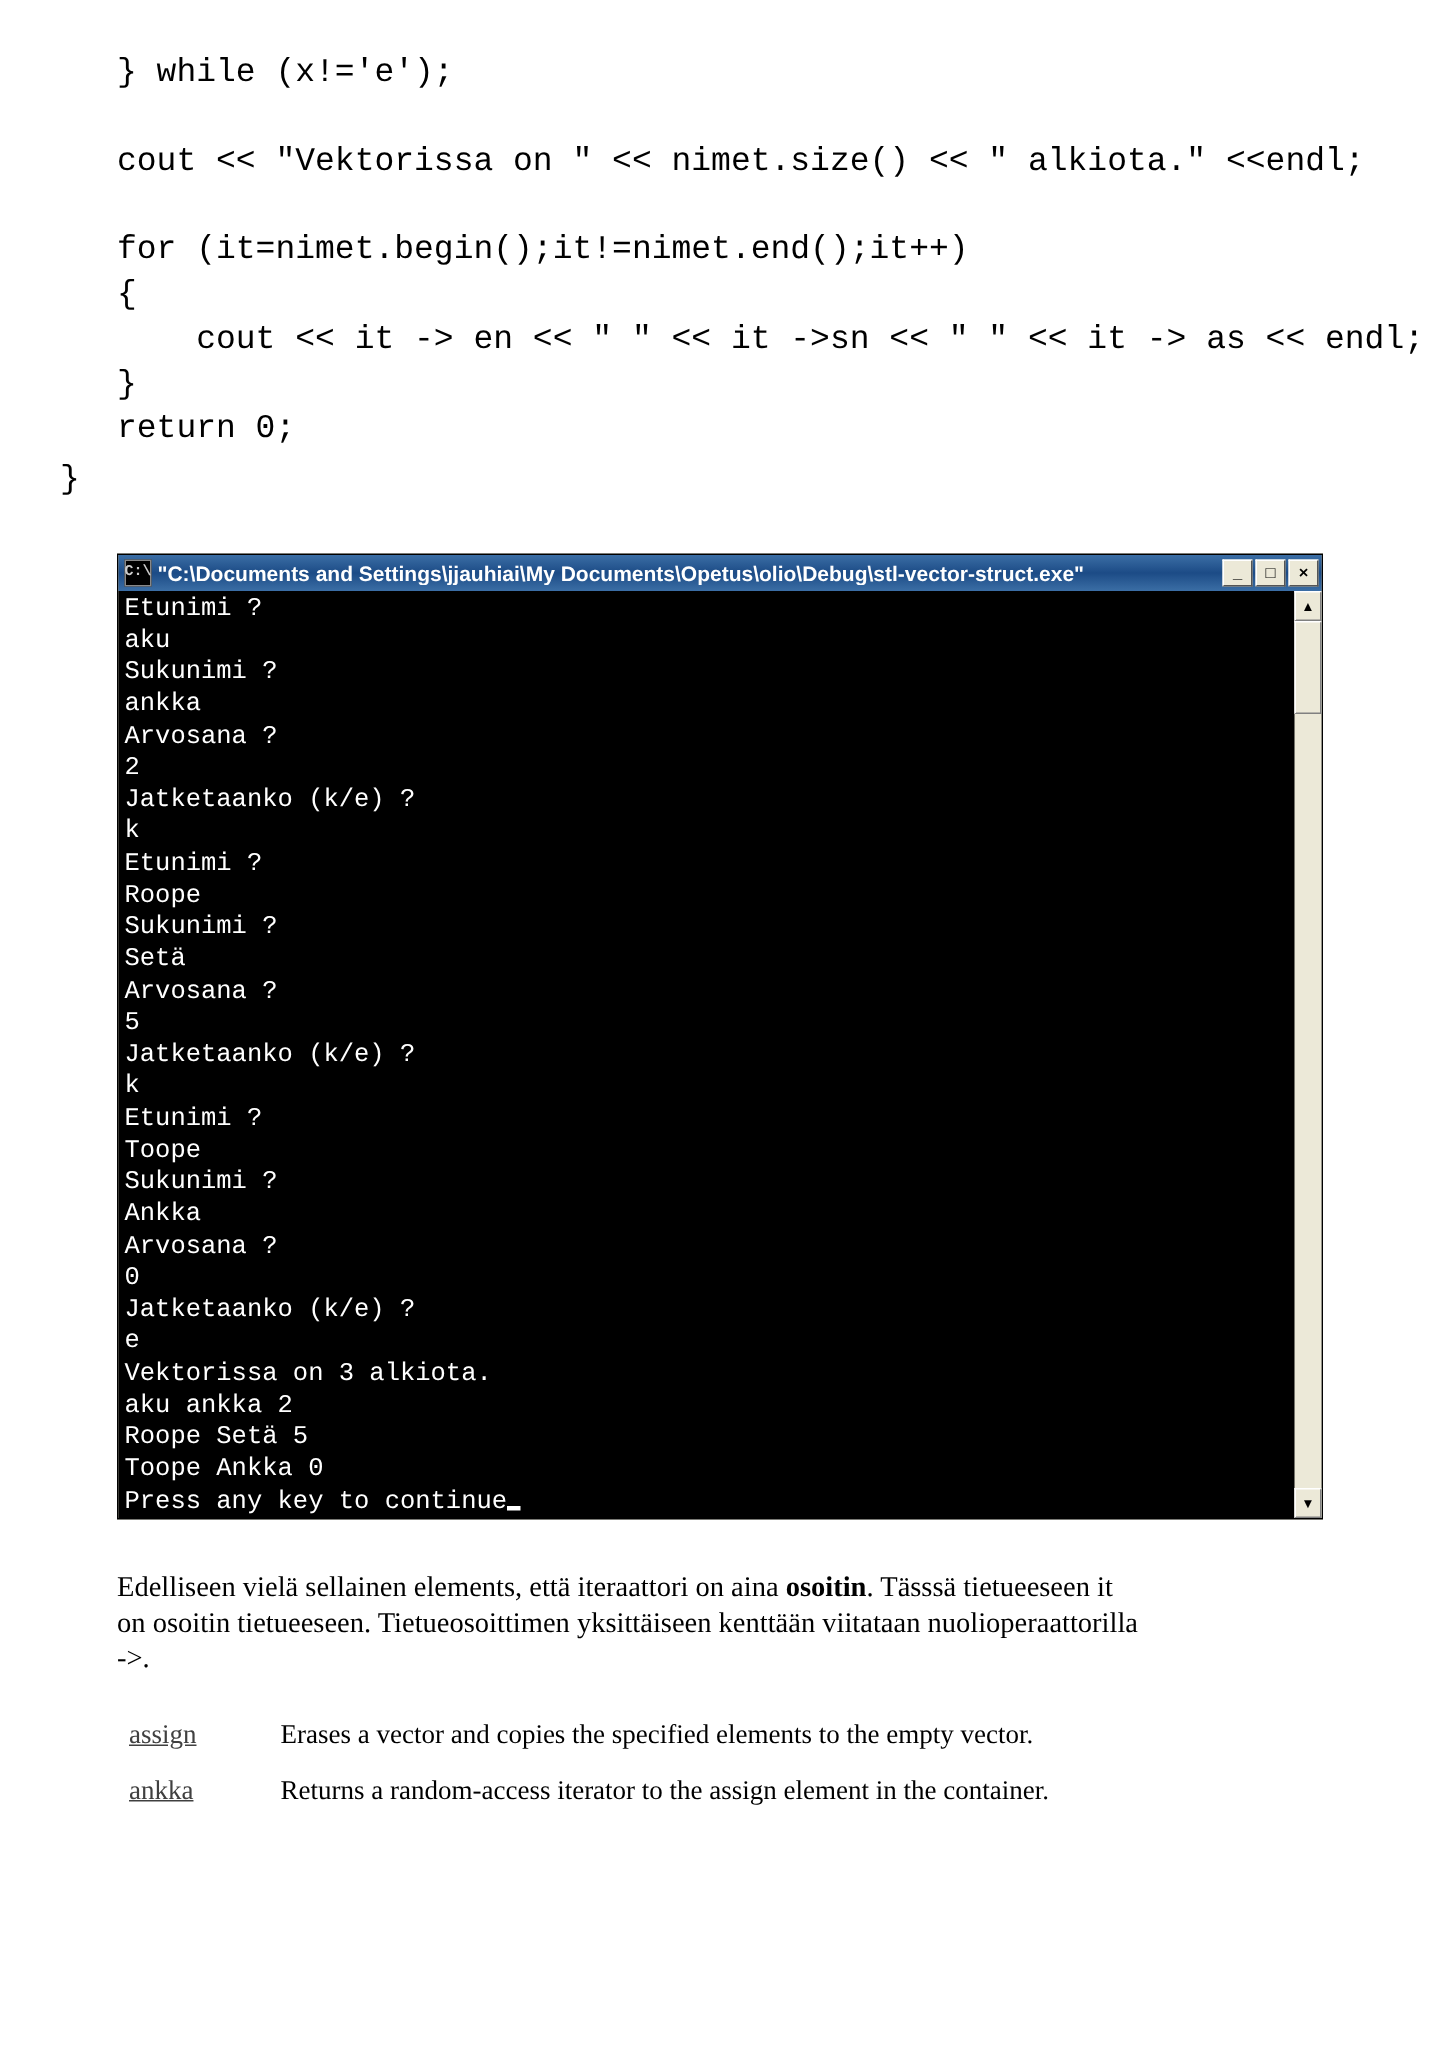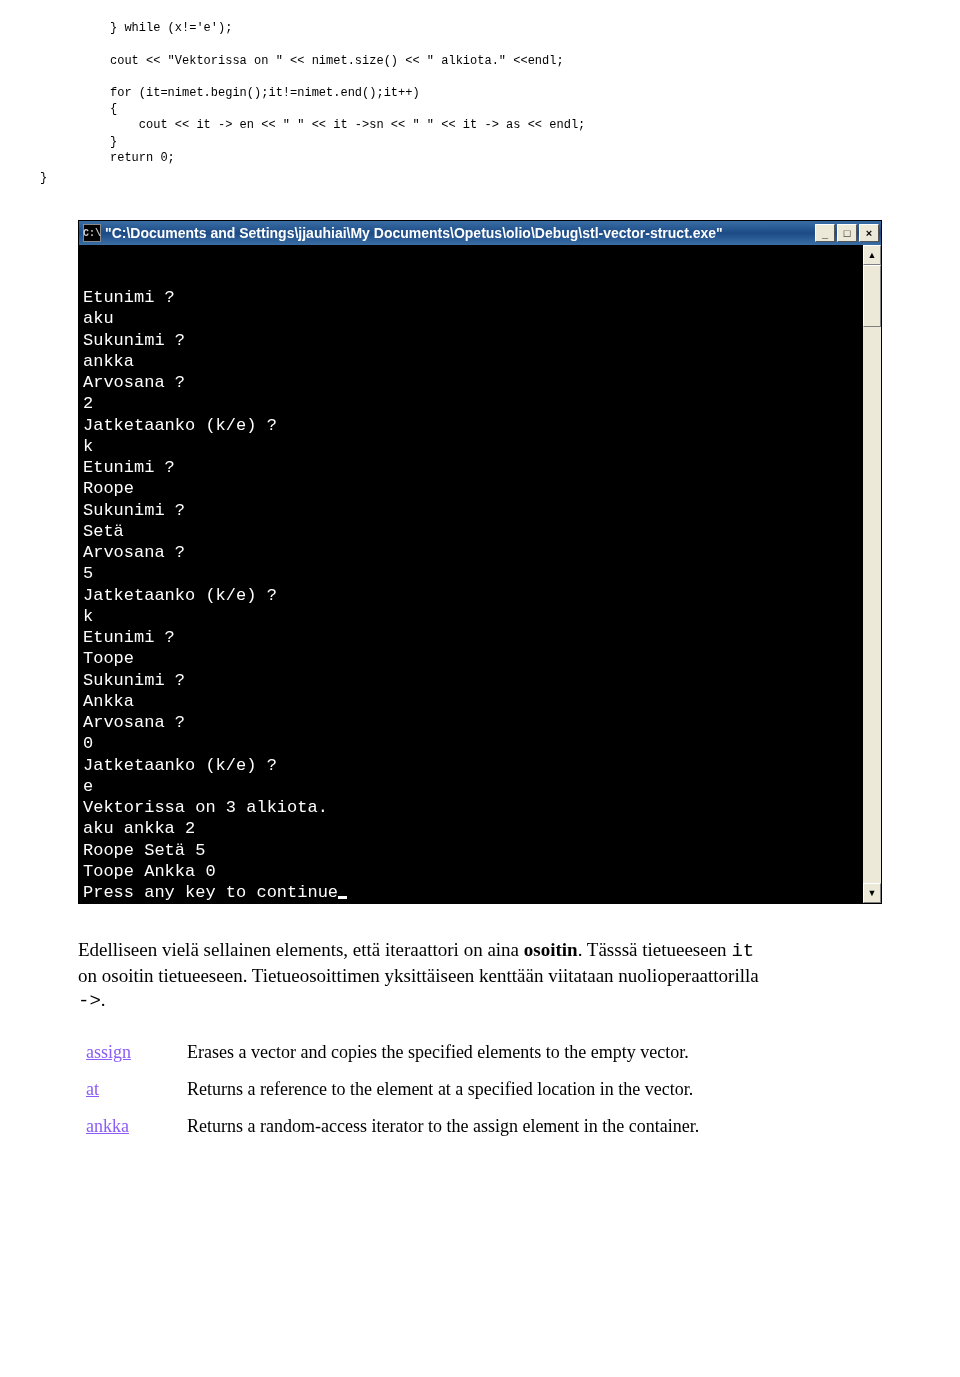--- a/index.html
+++ b/index.html
@@ -6,24 +6,24 @@
     margin: 0;
     padding: 0;
     background: #fff;
     font-family: "Times New Roman", Times, serif;
     font-size: 19px;
     color: #000;
     width: 960px;
   }
   .code-block {
     font-family: "Courier New", Courier, monospace;
-    font-size: 12px;
+    font-size: 22px;
     white-space: pre;
     line-height: 1.35;
-    padding: 0 0 0 110px;
+    padding: 0 0 0 78px;
     margin-top: 4px;
   }
   .console-window {
     margin: 34px 78px 0 78px;
     border: 1px solid #000;
     background: #ece9d8;
   }
   .titlebar {
     display: flex;
     align-items: center;
@@ -75,21 +75,20 @@
   }
   .console-out {
     color: #fff;
     font-family: "Lucida Console", "Courier New", monospace;
     font-size: 17px;
     white-space: pre;
     line-height: 1.25;
     flex: 1;
     padding: 2px 0 0 4px;
     overflow: hidden;
-    margin-top: 40px;
   }
   .cursor {
     display: inline-block;
     width: 9px;
     height: 3px;
     background: #fff;
     vertical-align: baseline;
     position: relative;
     top: 2px;
   }
@@ -116,37 +115,37 @@
     background: #ece9d8;
     border: 1px solid #fff;
     border-right-color: #808080;
     border-bottom-color: #808080;
   }
   .sb-track { flex: 1; }
   .body-text {
     margin: 34px 78px 0 78px;
     line-height: 1.25;
   }
-  .body-text .mono { font-family: Liberation Mono, monospace; text-align: right; }
+  .body-text .mono { font-family: Liberation Serif, serif; text-align: right; }
   .body-text .bold { font-weight: bold; }
   table.methods {
     margin: 20px 78px 0 78px;
     border-collapse: collapse;
     width: 798px;
     font-size: 18px;
   }
   table.methods td {
     padding: 8px 8px;
     vertical-align: top;
   }
   table.methods td:first-child {
     width: 85px;
   }
   table.methods a {
-    color: #8b5cf6;
+    color: #404040;
     text-decoration: underline;
   }
 </style>
 </head>
 <body>
 
 <div class="code-block">
 <span>} while (x!='e');</span>
 
 <span>cout &lt;&lt; "Vektorissa on " &lt;&lt; nimet.size() &lt;&lt; " alkiota." &lt;&lt;endl;</span>
@@ -212,21 +211,17 @@
   <span class="mono">-&gt;</span><span>.</span><br>
 </div>
 
 <table class="methods">
   <tbody>
       <tr>
     <td><a href="#">assign</a></td>
     <td>Erases a vector and copies the specified elements to the empty vector.</td>
   </tr>
   <tr>
-    <td><a href="#">at</a></td>
-    <td>Returns a reference to the element at a specified location in the vector.</td>
-  </tr>
-  <tr>
     <td><a href="#">ankka</a></td>
     <td>Returns a random-access iterator to the assign element in the container.</td>
   </tr>
 </tbody>
   </table>
 
 </body></html>

